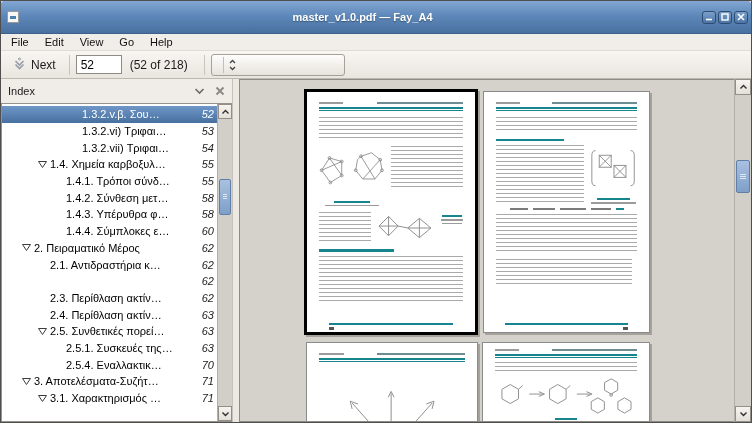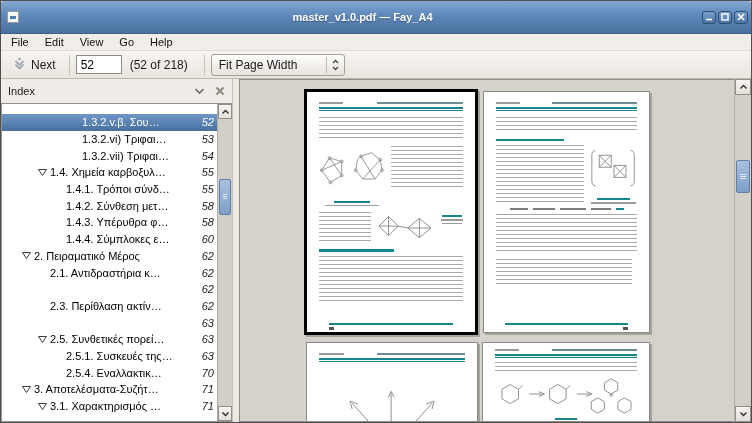--- a/index.html
+++ b/index.html
@@ -44,21 +44,21 @@
   
   .content{ flex:1; display:flex; min-height:0; background:#ece8e2; }
 
   
   .sidebar{ width:232px; flex:none; display:flex; flex-direction:column; border-right:1px solid #c5c1ba; }
   .sidebar-header{ height:24px; flex:none; display:flex; align-items:center; padding:0 7px;
     background:#f0ede8; font-size:11px; color:#1a1a1a; }
   .sidebar-header .sh-label{ flex:1; }
   .sh-icon{ margin-left:10px; display:flex; align-items:center; }
   .sidebar-body{ flex:1; display:flex; min-height:0; border:1px solid #979289; border-right:none; }
-  .tree{ flex:1; background:#fff; overflow:hidden; padding-top:10px; }
+  .tree{ flex:1; background:#fff; overflow:hidden; padding-top:2px; }
   .trow{ height:16.7px; display:flex; align-items:center; padding-right:3px; font-size:11px; color:#000;
     padding-left:calc(var(--d,1) * 16px); }
   .trow.selected{ background:linear-gradient(#6f96c7,#46709f); color:#fff; }
   .trow.selected .tpage{ color:#fff; }
   .expander{ width:16px; flex:none; display:flex; justify-content:center; align-items:center; }
   .expander.hidden{ visibility:hidden; }
   .tlabel{ white-space:nowrap; overflow:hidden; }
   .tpage{ margin-left:auto; min-width:22px; text-align:right; font-style:italic; color:#222; flex:none; }
 
   
@@ -149,21 +149,20 @@
         <path d="M3.5 4 L7.5 8 L11.5 4" fill="none" stroke="#959ca5" stroke-width="1.6"></path>
         <circle cx="7.5" cy="2" r="1" fill="none" stroke="#959ca5" stroke-width="1"></circle>
       </svg>
       <span>Next</span>
     </div>
     <div class="tsep"></div>
     <input class="page-input" value="52" style="">
     <span class="page-count">(52 of 218)</span>
     <div class="tsep"></div>
     <div class="zoom-select">
-      <span class="zs-label">Fit Page Width</span>
       <span class="zs-sep"></span>
       <svg width="9" height="14">
         <path d="M2 5 L4.5 2.5 L7 5" fill="none" stroke="#444" stroke-width="1.3"></path>
         <path d="M2 9 L4.5 11.5 L7 9" fill="none" stroke="#444" stroke-width="1.3"></path>
       </svg>
     </div>
   </div>
 
   <div class="content">
 
@@ -302,20 +301,21 @@
               <span class="tlabel">2.3. Περίθλαση ακτίν…</span>
               <span class="tpage">62</span>
             </div>
 
             <div class="trow" style="--d: 2;">
               <span class="expander hidden">
                 <svg width="9" height="7">
                   <path d="M0.5 0.5 H8.5 L4.5 6.5 Z" fill="none" stroke="#3c3c3c"></path>
                 </svg>
               </span>
+              <span class="tlabel">2.4. Περίθλαση ακτίν…</span>
               <span class="tpage">63</span>
             </div>
 
             <div class="trow" style="--d: 2;">
               <span class="expander">
                 <svg width="9" height="7">
                   <path d="M0.5 0.5 H8.5 L4.5 6.5 Z" fill="none" stroke="#3c3c3c"></path>
                 </svg>
               </span>
               <span class="tlabel">2.5. Συνθετικές πορεί…</span>

